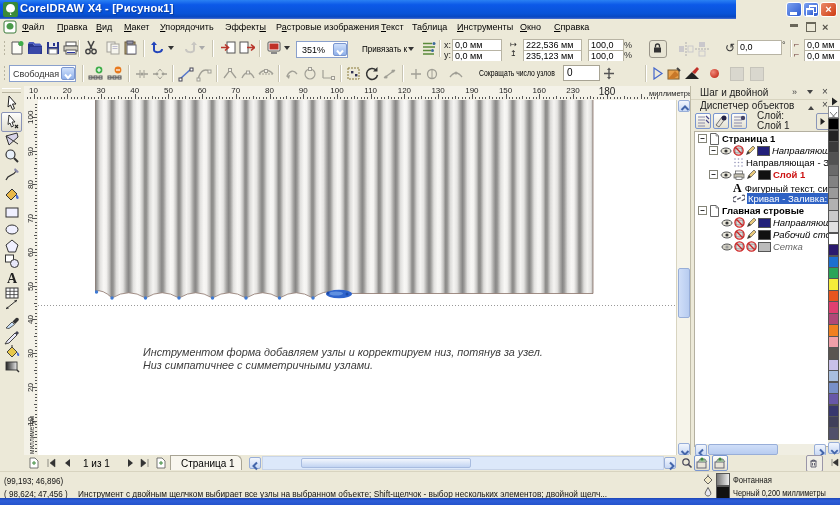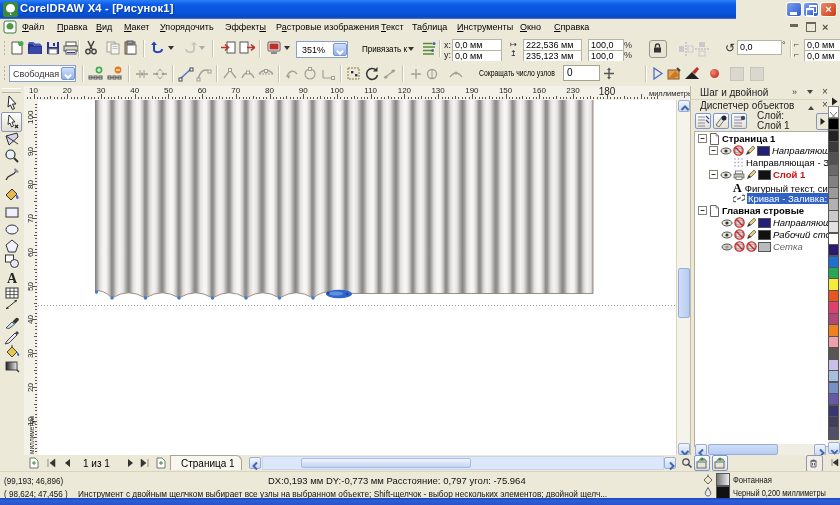--- a/index.html
+++ b/index.html
@@ -797,20 +797,21 @@
       </g>
 
       <ellipse cx="244" cy="207" rx="13" ry="4.2" fill="#2f64cc"></ellipse>
       <ellipse cx="241" cy="206.5" rx="7" ry="2" fill="#5f90e0"></ellipse>
       <circle cx="233" cy="206" r="1.5" fill="#1a4aa8"></circle>
         <circle cx="252" cy="207" r="1.5" fill="#1a4aa8"></circle>
     </svg>
 
     <div class="abs" style="left:0;top:205px;width:638px;height:1px;background-image:repeating-linear-gradient(90deg,#999 0 1px,transparent 1px 3px);"></div>
 
+    <div class="abs" style="left:105px;top:246px;width:440px;font-size:10.8px;font-style:italic;color:#3c3c3c;line-height:12.7px;">Инструментом форма добавляем узлы и корректируем низ, потянув за узел.<br>Низ симпатичнее с симметричными узлами.</div>
   </div>
 
   <div class="abs" id="vscroll" style="left:676px;top:14px;width:14px;height:355px;background:#f6f4ea;border-left:1px solid #d8d4c0;">
     <div class="abs sbtn" style="left:1px;top:0;"><svg width="12" height="12" viewBox="0 0 12 12">
           <path d="M2.5 7 L6 3.5 L9.5 7" fill="none" stroke="#4466aa" stroke-width="2"></path>
         </svg></div>
     <div class="abs" style="left:1px;top:168px;width:12px;height:50px;background:linear-gradient(90deg,#cfdef8,#b8ccf0);border:1px solid #98aed8;border-radius:2px;box-sizing:border-box;"></div>
     <div class="abs sbtn" style="left:1px;top:343px;"><svg width="12" height="12" viewBox="0 0 12 12">
           <path d="M2.5 5 L6 8.5 L9.5 5" fill="none" stroke="#4466aa" stroke-width="2"></path>
         </svg></div>
@@ -1064,21 +1065,20 @@
   <div class="abs" style="left:806px;top:0px;width:15px;height:15px;border:1px solid #9a96a8;border-radius:2px;background:#f0eee6;"><svg width="13" height="13" viewBox="0 0 13 13">
         <path d="M4 4 h5 v6 h-5z M3.5 4 h6 M5.5 4 v-1 h2 v1 M5.5 6 v2.5 M7.5 6 v2.5" fill="none" stroke="#556" stroke-width=".9"></path>
       </svg></div>
   <svg class="abs" style="left:830px;top:3px" width="9" height="9" viewBox="0 0 9 9">
       <path d="M2 1 v7 M8 1 L3 4.5 L8 8z" fill="#333" stroke="#333" stroke-width=".5"></path>
     </svg>
 </div>
 
 <div class="abs" id="statusbar" style="left:0;top:471px;width:840px;height:27px;background:#ece9d8;border-top:1px solid #d8d4c0;font-size:9.5px;color:#111;">
   <div class="abs" style="left:4px;top:3px;font-size:9.5px;transform:scaleX(0.85);transform-origin:0 0;white-space:nowrap;">(99,193; 46,896)</div>
-  <div class="abs" style="left:268px;top:3px;font-size:9.5px;white-space:nowrap;">DX:0,193 мм DY:-0,773 мм Расстояние: 0,797 угол: -75.964</div>
   <div class="abs" style="left:4px;top:16px;font-size:9.5px;transform:scaleX(0.85);transform-origin:0 0;white-space:nowrap;">( 98,624; 47,456 )</div>
   <div class="abs" style="left:78px;top:16px;font-size:9.5px;transform:scaleX(0.87);transform-origin:0 0;white-space:nowrap;">Инструмент с двойным щелчком выбирает все узлы на выбранном объекте; Shift-щелчок - выбор нескольких элементов; двойной щелч...</div>
 
   <svg class="abs" style="left:702px;top:2px" width="12" height="11" viewBox="0 0 12 11">
       <path d="M2 6 L6 2 L10 6 L6 10z" fill="#f0e8c8" stroke="#555" stroke-width=".9"></path>
       <path d="M6 2 V0.5" stroke="#555"></path>
     </svg>
   <div class="abs" style="left:716px;top:1px;width:12px;height:11px;background:linear-gradient(90deg,#777,#eee);border:1px solid #555;"></div>
   <div class="abs" style="left:733px;top:3px;font-size:9px;transform:scaleX(0.85);transform-origin:0 0;white-space:nowrap;">Фонтанная</div>
 

